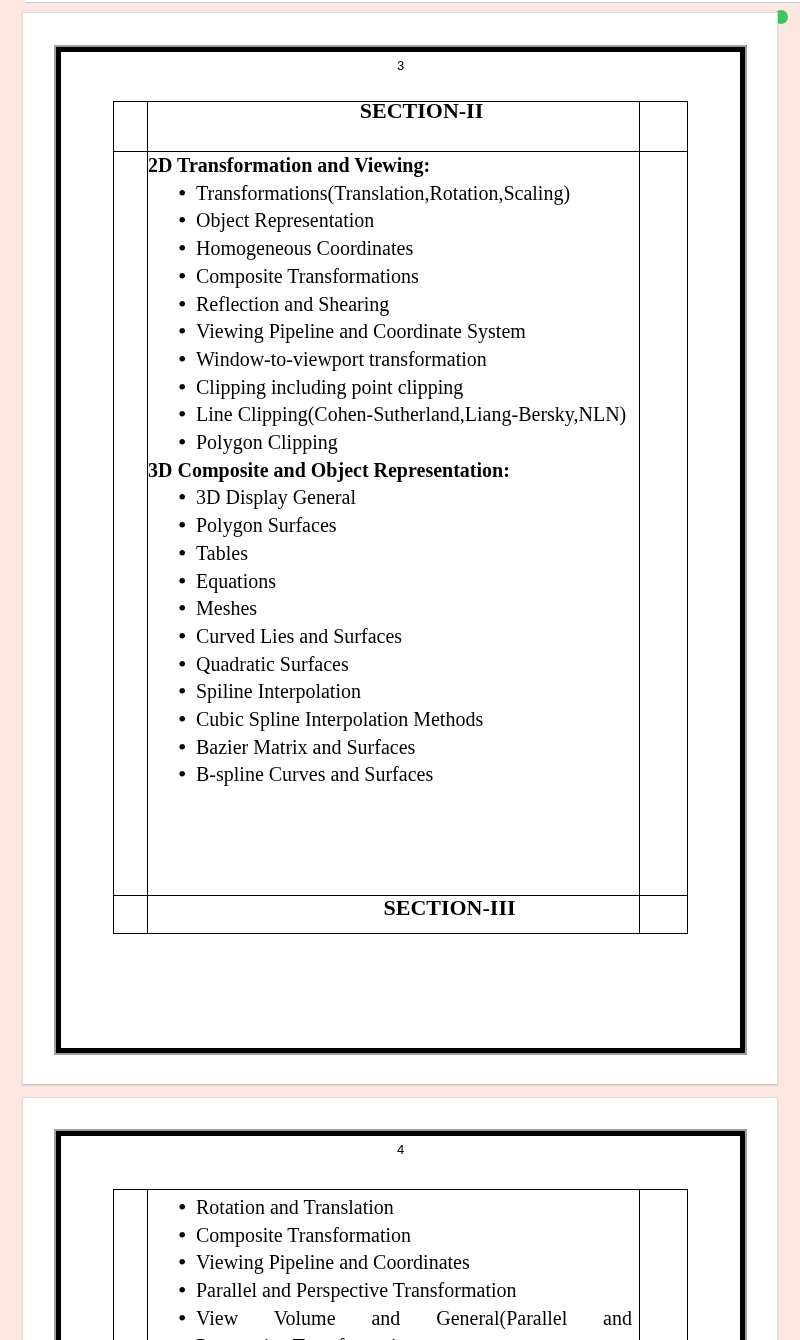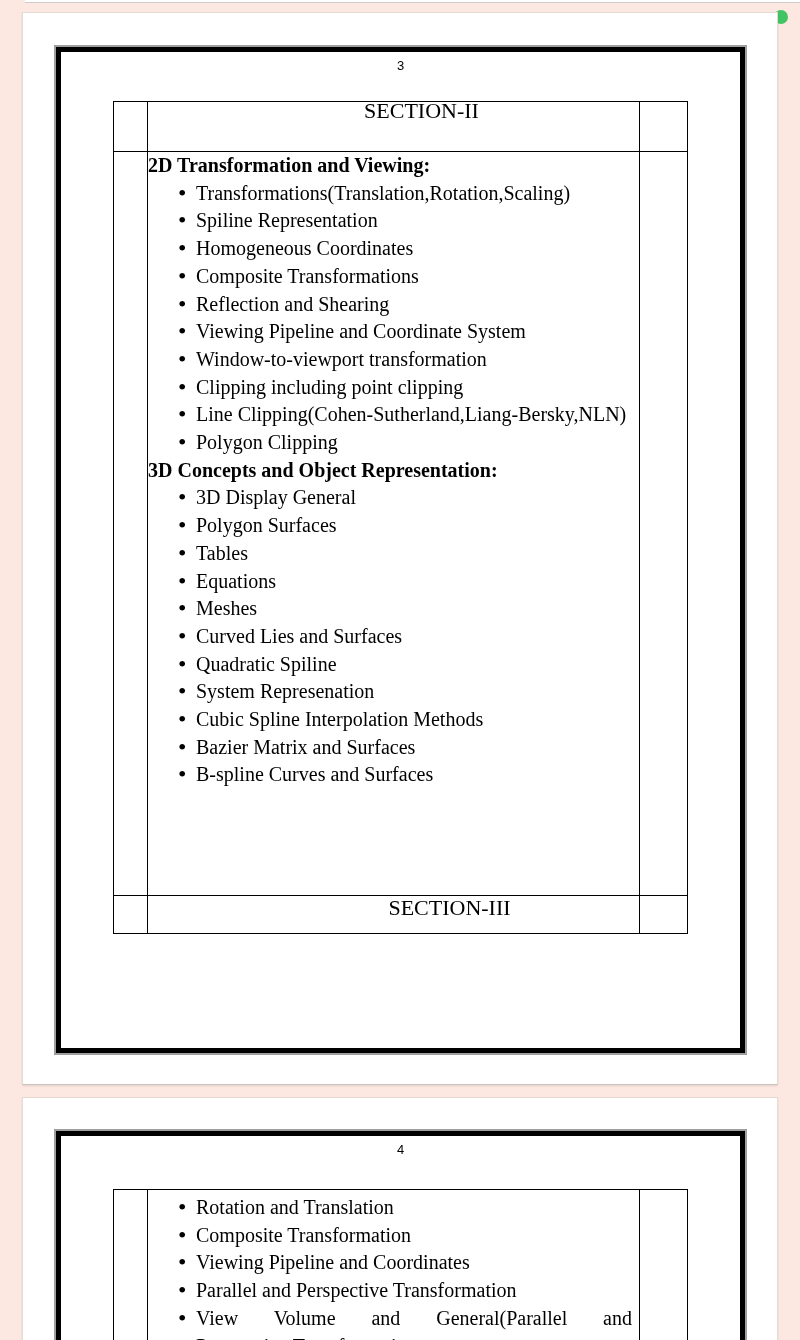--- a/index.html
+++ b/index.html
@@ -67,21 +67,21 @@
   table.syl col.c1 { width: 34px; }
   table.syl col.c2 { width: 492px; }
   table.syl col.c3 { width: 48px; }
   table.syl td { border: 1px solid #000; padding: 0; vertical-align: top; }
 
   tr.h50 td { height: 50px; }
   tr.h38 td { height: 38px; }
   td.hcell { text-align: center; vertical-align: middle; }
   .hlabel {
     display: inline-block;
-    font-weight: normal;
+    font-weight: bold;
     font-size: 22px;
     line-height: 24px;
   }
   .shift-a { transform: translate(28px, -3px); }
   .shift-b { transform: translateX(56px); }
 
   td.content-cell {
     padding: 3px 0 0 7px;
     font-size: 20px;
     line-height: 27.7px;
@@ -134,40 +134,40 @@
           </td>
           <td></td>
         </tr>
 
         <tr>
           <td></td>
           <td class="content-cell tall">
             <div class="bhead">2D Transformation and Viewing:</div>
             <ul class="blist">
               <li>Transformations(Translation,Rotation,Scaling)</li>
-              <li>Spiline Representation</li>
+              <li>Object Representation</li>
               <li>Homogeneous Coordinates</li>
               <li>Composite Transformations</li>
               <li>Reflection and Shearing</li>
               <li>Viewing Pipeline and Coordinate System</li>
               <li>Window-to-viewport transformation</li>
               <li>Clipping including point clipping</li>
               <li>Line Clipping(Cohen-Sutherland,Liang-Bersky,NLN)</li>
               <li>Polygon Clipping</li>
             </ul>
-            <div class="bhead">3D Concepts and Object Representation:</div>
+            <div class="bhead">3D Composite and Object Representation:</div>
             <ul class="blist">
               <li>3D Display General</li>
               <li>Polygon Surfaces</li>
               <li>Tables</li>
               <li>Equations</li>
               <li>Meshes</li>
               <li>Curved Lies and Surfaces</li>
-              <li>Quadratic Spiline</li>
-              <li>System Represenation</li>
+              <li>Quadratic Surfaces</li>
+              <li>Spiline Interpolation</li>
               <li>Cubic Spline Interpolation Methods</li>
               <li>Bazier Matrix and Surfaces</li>
               <li>B-spline Curves and Surfaces</li>
             </ul>
           </td>
           <td></td>
         </tr>
 
         <tr class="h38">
           <td></td>

